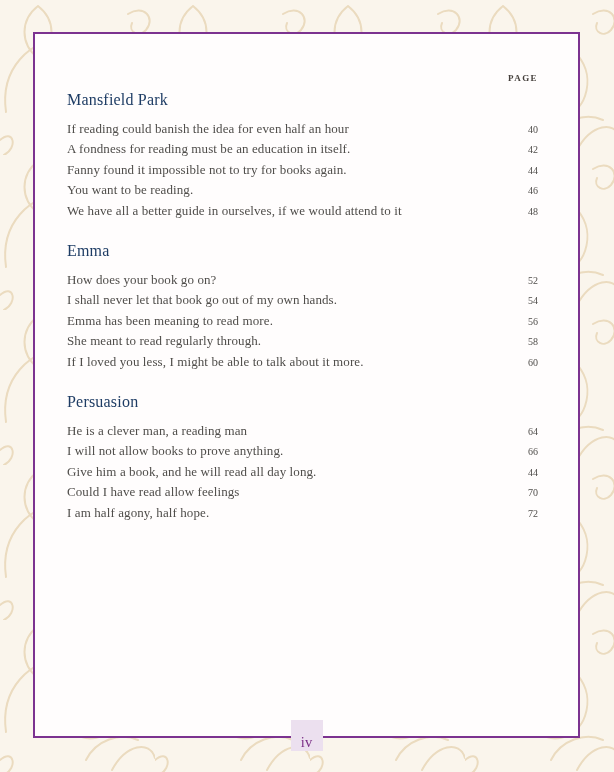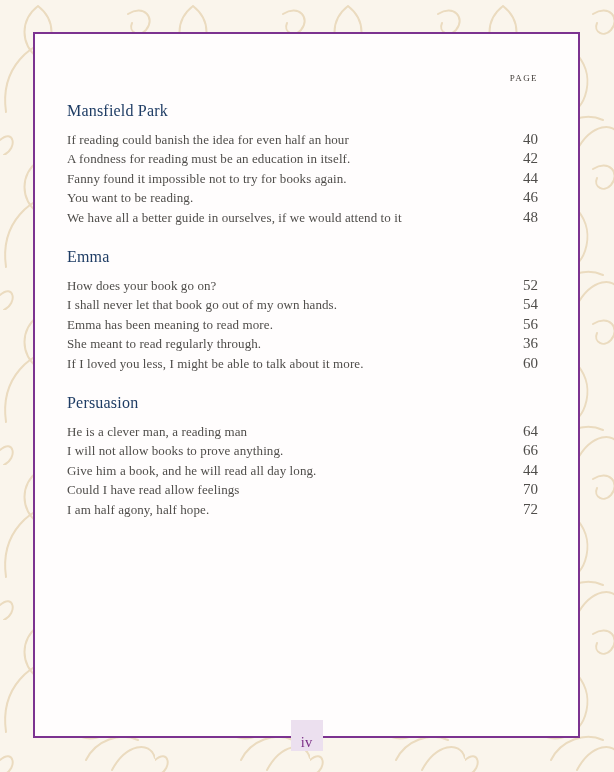--- a/index.html
+++ b/index.html
@@ -31,22 +31,22 @@
     box-sizing: border-box;
     background: #fffdfd;
     border: 2px solid #7c3390;
     padding: 39px 40px 0 32px;
   }
   .page-col-label {
     text-align: right;
     font-size: 9px;
     letter-spacing: 1.4px;
     color: #443f3b;
-    margin-bottom: 19px;
-    font-weight: 400;
+    margin-bottom: 8px;
+    font-weight: 700;
   }
   .toc-section {
     margin-bottom: 21px;
   }
   .section-title {
     font-size: 16px;
     font-weight: 400;
     color: #1e3c64;
     margin: 0 0 10px 0;
     letter-spacing: 0.2px;
@@ -57,21 +57,21 @@
     align-items: baseline;
     line-height: 19.4px;
     color: #4f4d4a;
   }
   .quote {
     font-size: 13px;
     letter-spacing: 0.1px;
     white-space: nowrap;
   }
   .pagenum {
-    font-size: 15px;
+    font-size: 10px;
     margin-left: 12px;
   }
   .folio-badge {
     position: absolute;
     left: 50%;
     bottom: -15px;
     transform: translateX(-50%);
     width: 32px;
     height: 31px;
     background: #ece0ef;
@@ -141,21 +141,21 @@
     <div class="toc-row">
       <span class="quote">I shall never let that book go out of my own hands.</span>
       <span class="pagenum">54</span>
     </div>
     <div class="toc-row">
       <span class="quote">Emma has been meaning to read more.</span>
       <span class="pagenum">56</span>
     </div>
     <div class="toc-row">
       <span class="quote">She meant to read regularly through.</span>
-      <span class="pagenum">36</span>
+      <span class="pagenum">58</span>
     </div>
     <div class="toc-row">
       <span class="quote">If I loved you less, I might be able to talk about it more.</span>
       <span class="pagenum">60</span>
     </div>
   </div>
 
   <div class="toc-section">
     <h2 class="section-title">Persuasion</h2>
     <div class="toc-row">

